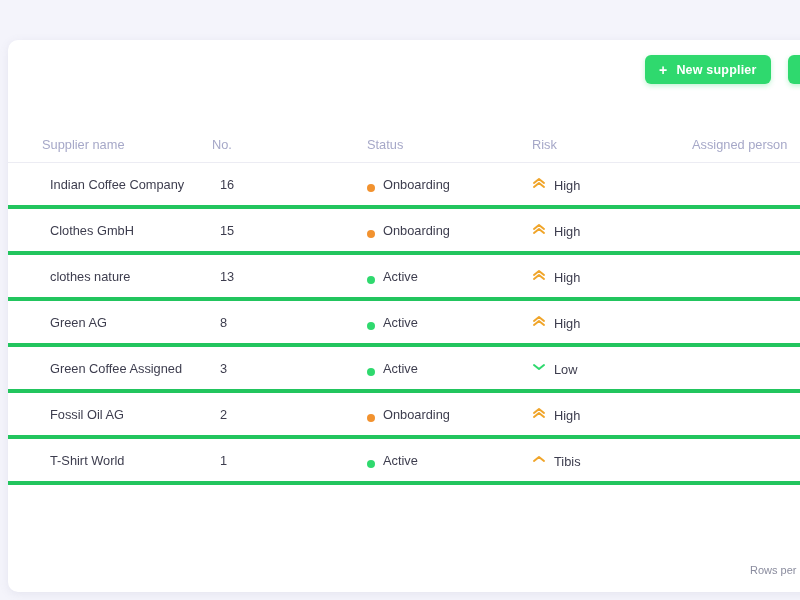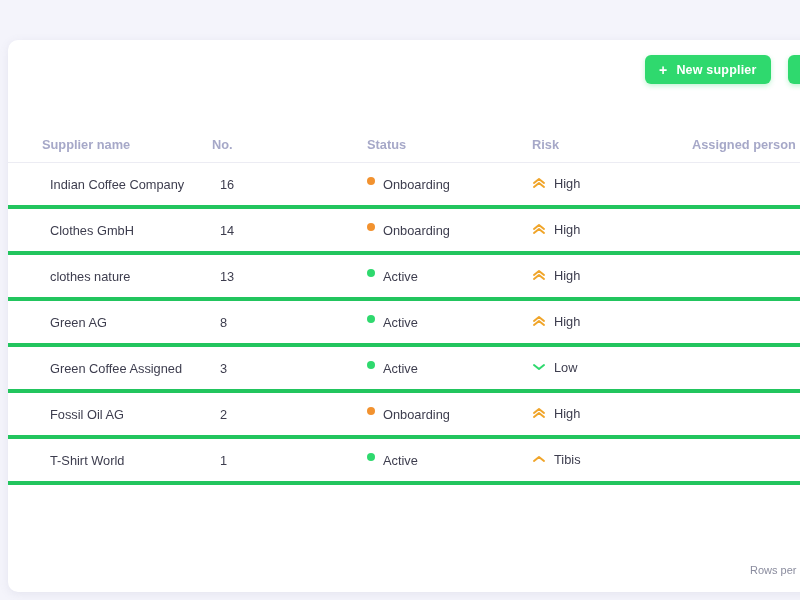--- a/index.html
+++ b/index.html
@@ -70,21 +70,21 @@
     top: 70px;
     width: 100%;
   }
   table {
     border-collapse: collapse;
     width: 840px;
     table-layout: fixed;
   }
   thead th {
     text-align: left;
-    font-weight: bold;
+    font-weight: normal;
     font-size: 12.8px;
     color: #a6a8c8;
     padding: 0 0 10px 0;
     border-bottom: 1px solid #ececf3;
     vertical-align: bottom;
     height: 42px;
   }
   tbody td {
     font-size: 12.8px;
     color: #3d3d4e;
@@ -100,21 +100,21 @@
   .col-status { width: 165px; margin-left: 32px; }
   .col-risk   { width: 160px; }
   .col-person { width: 190px; }
 
   thead .col-name   { padding-left: 34px !important; }
   tbody .col-name   { padding-left: 42px !important; }
   tbody .col-no     { padding-left: 8px; margin-left: 16px; }
 
   .cell-flex {
     display: flex;
-    align-items: flex-start;
+    align-items: flex-end;
     gap: 8px;
   }
 
   .dot {
     width: 8px;
     height: 8px;
     border-radius: 50%;
     flex: 0 0 auto;
     display: inline-block;
   }
@@ -187,21 +187,21 @@
                     <polyline points="2,7 7,3 12,7"></polyline>
                     <polyline points="2,11 7,7 12,11"></polyline>
                   </svg></span>
                 <span>High</span>
               </span>
             </td>
             <td class="col-person"></td>
           </tr>
           <tr>
             <td class="col-name">Clothes GmbH</td>
-            <td class="col-no">14</td>
+            <td class="col-no">15</td>
             <td class="col-status">
               <span class="cell-flex">
                 <span class="dot" style="background:#f2922f"></span>
                 <span>Onboarding</span>
               </span>
             </td>
             <td class="col-risk">
               <span class="cell-flex">
                 <span><svg class="risk-icon" viewBox="0 0 14 14" fill="none" stroke="#f0a52a" stroke-width="2" stroke-linecap="round" stroke-linejoin="round">
                     <polyline points="2,7 7,3 12,7"></polyline>

